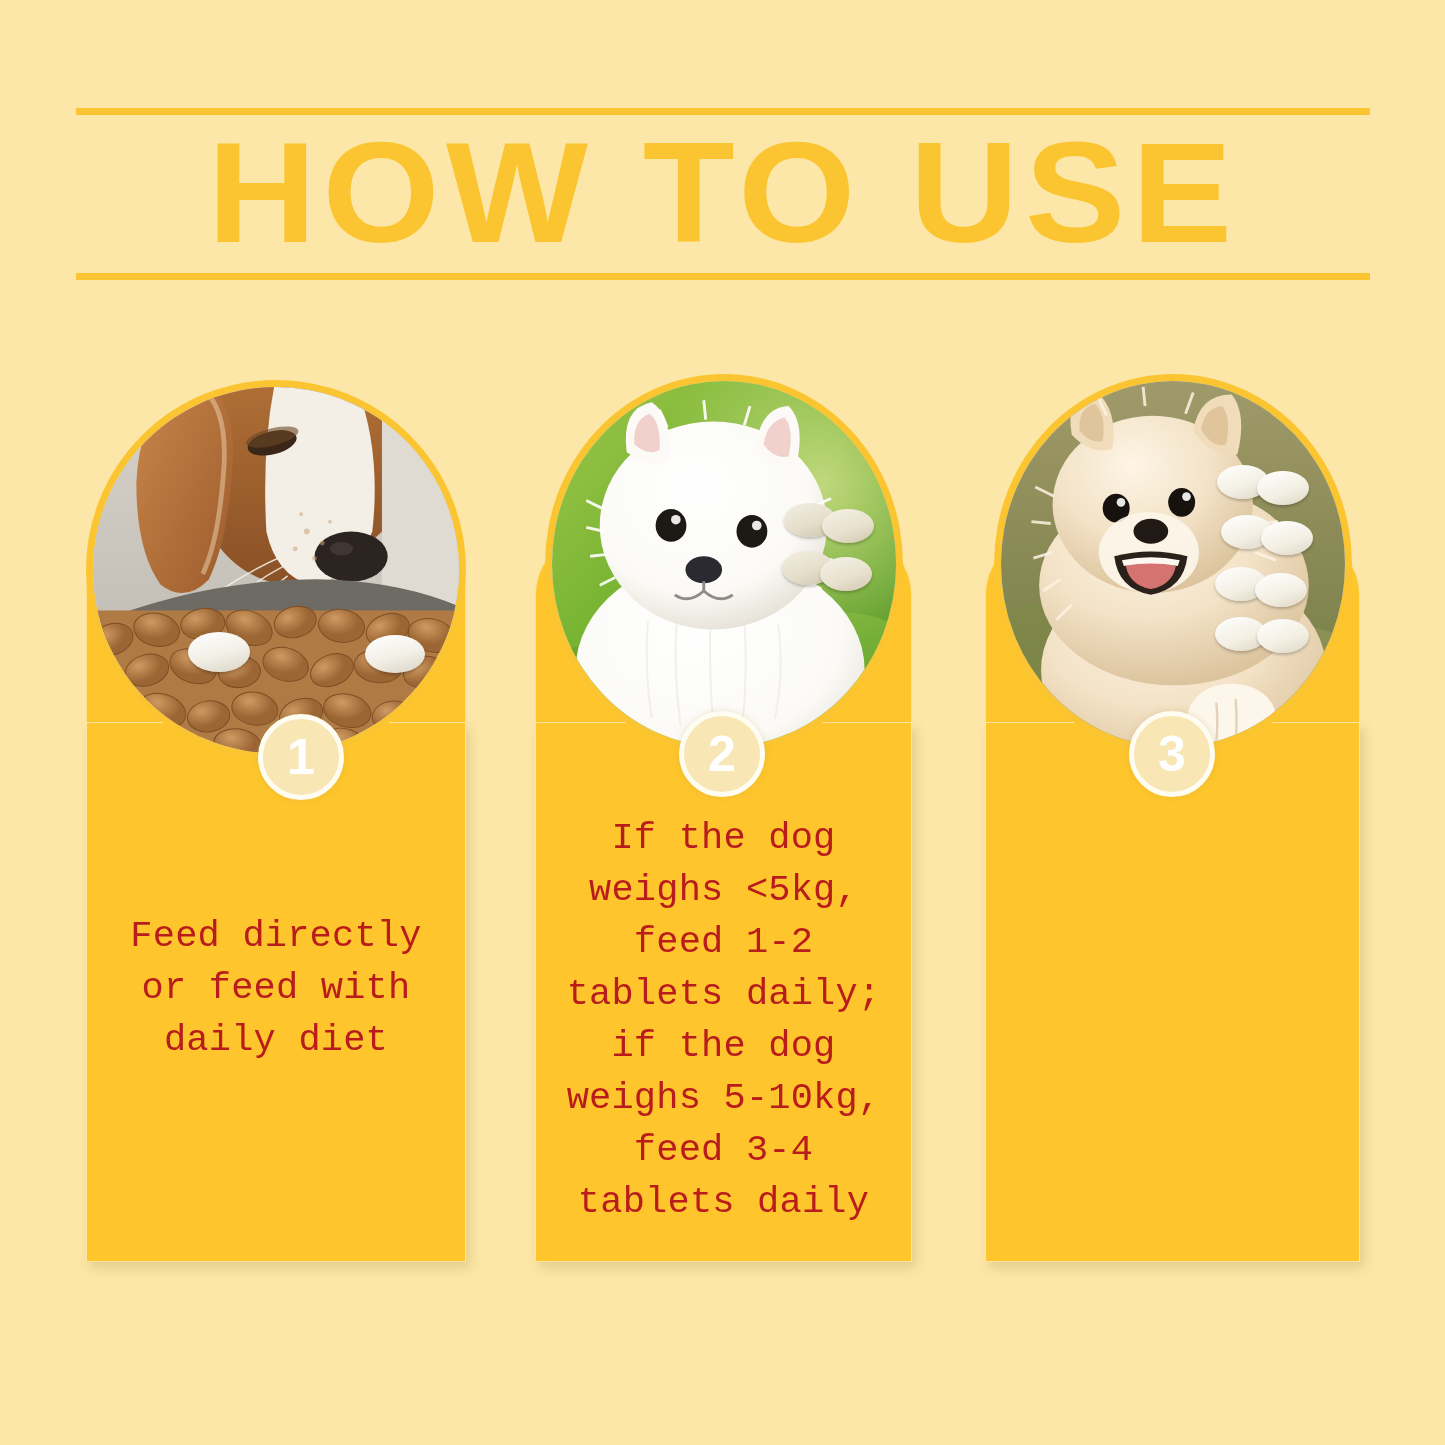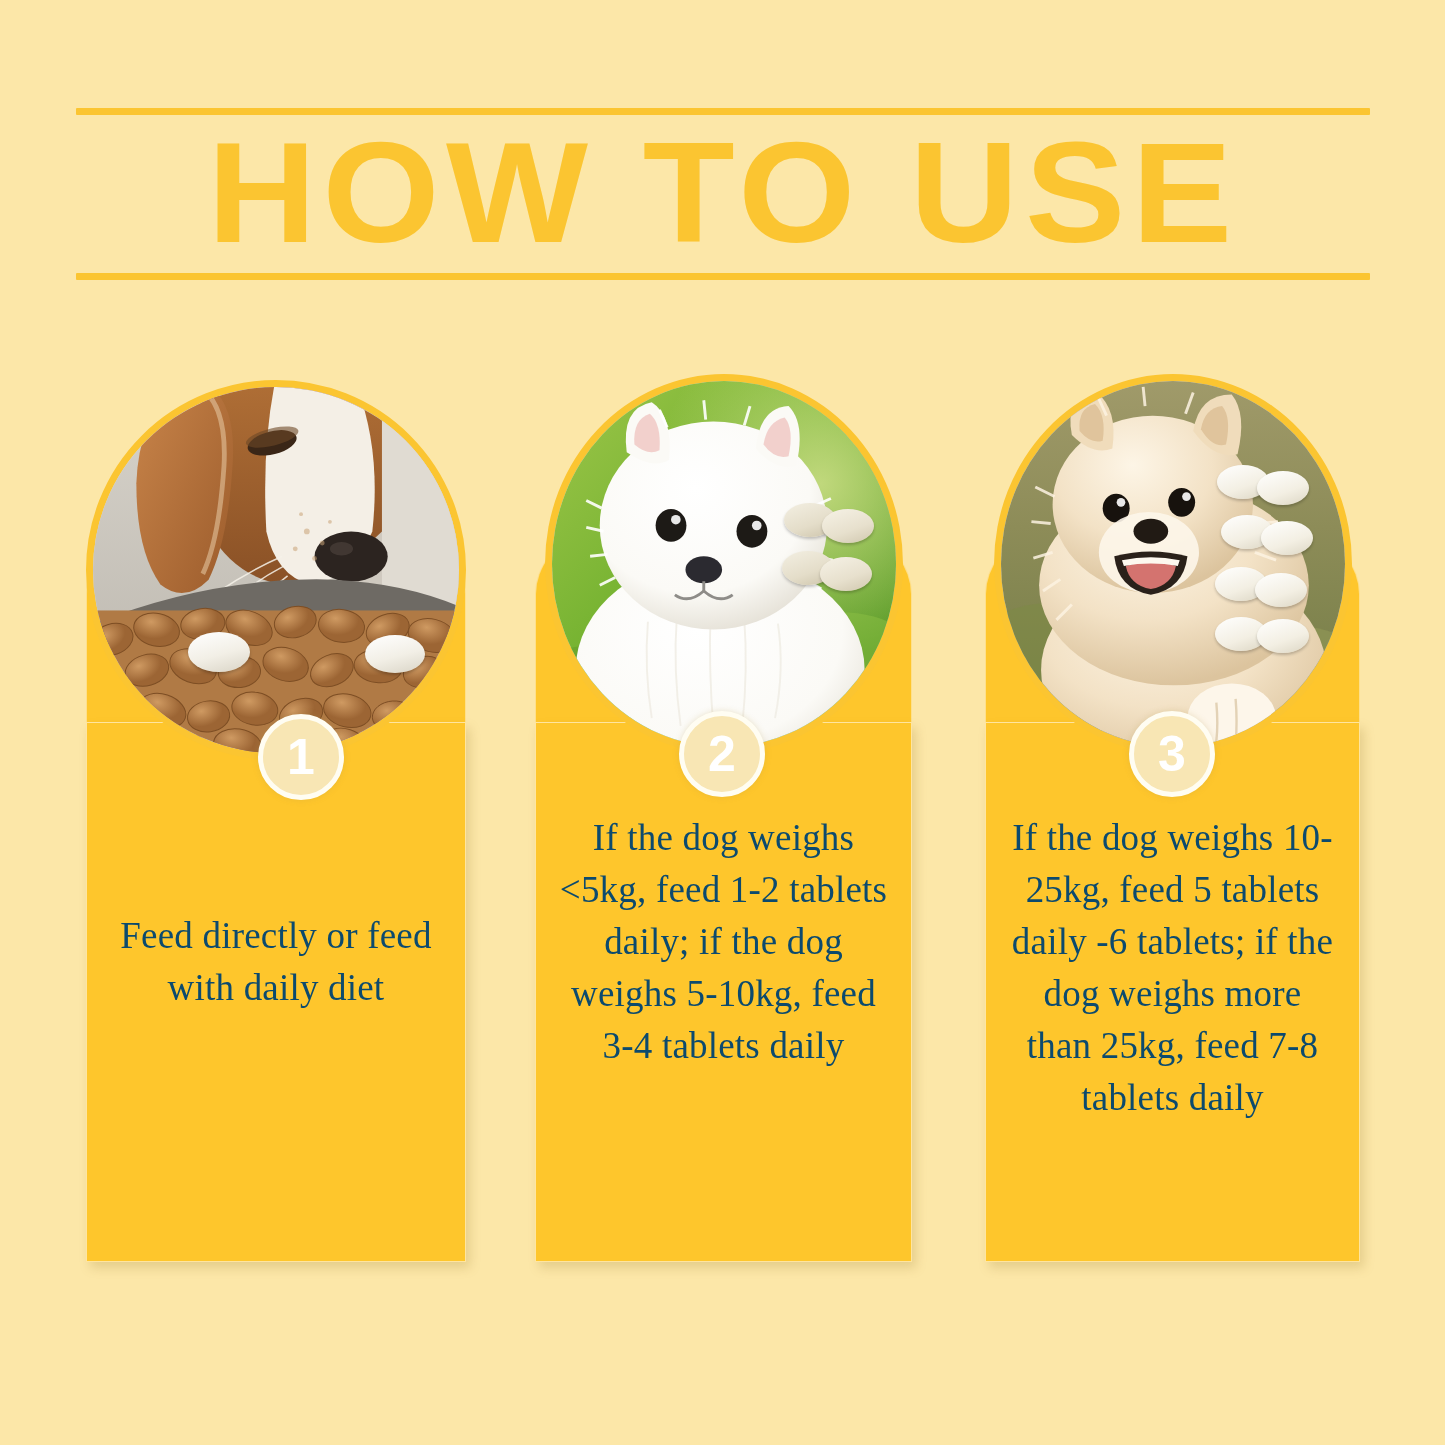--- a/index.html
+++ b/index.html
@@ -54,24 +54,24 @@
     position:absolute;left:0;top:0;width:100%;
     background:#fec62c;
     border-radius:50% 50% 0 0 / 34% 34% 0 0;
     border:1px solid rgba(255,255,255,.45);
     border-bottom:none;
     box-sizing:border-box;
   }
   .card-text{
     position:absolute;left:6%;width:88%;
     text-align:center;
-    color:#0c4a6e;
+    color:#b91c1c;
     font-size:37px;
     line-height:52px;
-    font-family:Liberation Serif, serif;
+    font-family:Liberation Mono, monospace;
     font-weight:400;
     letter-spacing:.2px;
   }
 
   
   .photo{
     position:absolute;
     border-radius:50%;
     overflow:hidden;
     border:7px solid #fbc531;
@@ -383,16 +383,15 @@
       <div class="pill" style="left:214px;top:186px;width:52px;height:34px;background:linear-gradient(160deg,#ffffff 0%,#f3efe3 60%,#dcd6c4 100%);"></div>
       <div class="pill" style="left:254px;top:192px;width:52px;height:34px;background:linear-gradient(160deg,#ffffff 0%,#f3efe3 60%,#dcd6c4 100%);"></div>
       <div class="pill" style="left:214px;top:236px;width:52px;height:34px;background:linear-gradient(160deg,#ffffff 0%,#f3efe3 60%,#dcd6c4 100%);"></div>
       <div class="pill" style="left:256px;top:238px;width:52px;height:34px;background:linear-gradient(160deg,#ffffff 0%,#f3efe3 60%,#dcd6c4 100%);"></div>
     </div>
 
     <div class="badge" style="left:144px;top:219px;">
       <span>3</span>
     </div>
 
-    <div class="card-text" style="top:320px;">If the dog weighs 10-25kg, feed 5 tablets daily -6 tablets; if the dog weighs more than 25kg, feed 7-8 tablets daily</div>
   </div>
 
 </div>
 
 </body></html>

